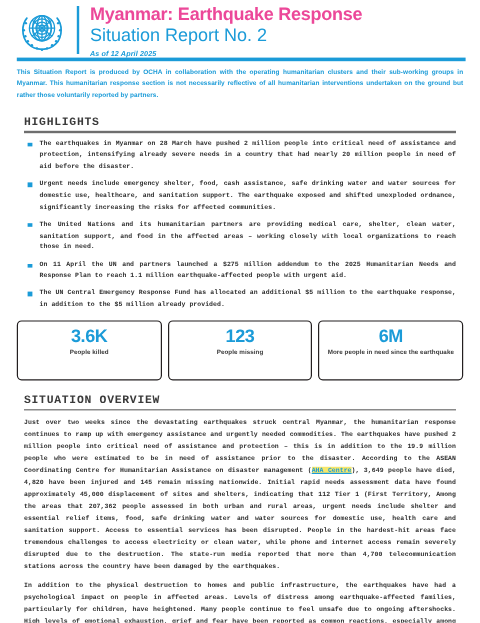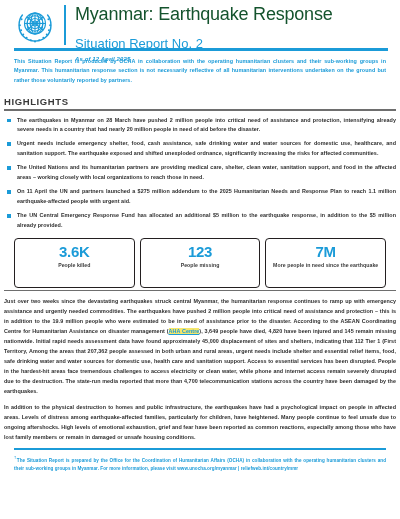--- a/index.html
+++ b/index.html
@@ -30,32 +30,32 @@
   }
   .header-divider {
     width: 2px;
     background: #1B9BD8;
     height: 40px;
     margin: 1px 9px 0 8px;
     flex: 0 0 2px;
   }
   .header-text { padding-top: 1px; }
   .doc-title {
-    font-size: 18px;
-    font-weight: normal;
-    color: #14532d;
+    font-size: 15px;
+    font-weight: bold;
+    color: #ec4899;
     line-height: 1.08;
     letter-spacing: -0.2px;
     white-space: nowrap;
   }
   .doc-subtitle {
-    font-size: 13px;
+    font-size: 15px;
     color: #1B9BD8;
     line-height: 1.25;
-    margin-top: 12px;
+    margin-top: 0;
     font-weight: normal;
   }
   .doc-date {
     font-size: 6px;
     color: #1B9BD8;
     font-style: italic;
     font-weight: bold;
     margin-top: 3px;
     letter-spacing: 0.1px;
   }
@@ -72,21 +72,22 @@
     font-size: 5.4px;
     font-weight: bold;
     line-height: 1.75;
     text-align: justify;
     margin: 6px 14px 0 14px;
     letter-spacing: 0.05px;
   }
 
   
   .section {
-    margin: 0 4px;
+    margin: 0 20px;
+    font-family: Liberation Mono, monospace;
   }
   .section-head {
     font-size: 9.5px;
     font-weight: bold;
     color: #3A3A3A;
     letter-spacing: 0.6px;
     margin-top: 11px;
   }
   .section-rule {
     height: 1.2px;
@@ -254,26 +255,27 @@
 <div class="stats">
   <div class="stat-box">
     <div class="stat-value">3.6K</div>
     <div class="stat-label">People killed</div>
   </div>
   <div class="stat-box">
     <div class="stat-value">123</div>
     <div class="stat-label">People missing</div>
   </div>
   <div class="stat-box">
-    <div class="stat-value">7M</div>
+    <div class="stat-value">6M</div>
     <div class="stat-label">More people in need since the earthquake</div>
   </div>
 </div>
 
 <div class="section">
+  <div class="section-head">SITUATION OVERVIEW</div>
   <div class="section-rule"></div>
 
   <p class="para"><span>Just over two weeks since the devastating earthquakes struck central Myanmar, the humanitarian response continues to ramp up with emergency assistance and urgently needed commodities. The earthquakes have pushed 2 million people into critical need of assistance and protection – this is in addition to the 19.9 million people who were estimated to be in need of assistance prior to the disaster. According to the ASEAN Coordinating Centre for Humanitarian Assistance on disaster management (</span><a class="link" href="#">AHA Centre</a><span>), 3,649 people have died, 4,820 have been injured and 145 remain missing nationwide. Initial rapid needs assessment data have found approximately 45,000 displacement of sites and shelters, indicating that 112 Tier 1 (First Territory, Among the areas that 207,362 people assessed in both urban and rural areas, urgent needs include shelter and essential relief items, food, safe drinking water and water sources for domestic use, health care and sanitation support. Access to essential services has been disrupted. People in the hardest-hit areas face tremendous challenges to access electricity or clean water, while phone and internet access remain severely disrupted due to the destruction. The state-run media reported that more than 4,700 telecommunication stations across the country have been damaged by the earthquakes.</span></p>
 
   <p class="para">In addition to the physical destruction to homes and public infrastructure, the earthquakes have had a psychological impact on people in affected areas. Levels of distress among earthquake-affected families, particularly for children, have heightened. Many people continue to feel unsafe due to ongoing aftershocks. High levels of emotional exhaustion, grief and fear have been reported as common reactions, especially among those who have lost family members or remain in damaged or unsafe housing conditions.</p>
 </div>
 
 <div class="footer-rule"></div>
 <div class="footer"><sup>†</sup><span>The Situation Report is prepared by the Office for the Coordination of Humanitarian Affairs (OCHA) in collaboration with the operating humanitarian clusters and their sub-working groups in Myanmar. For more information, please visit www.unocha.org/myanmar | reliefweb.int/country/mmr</span></div>
 

